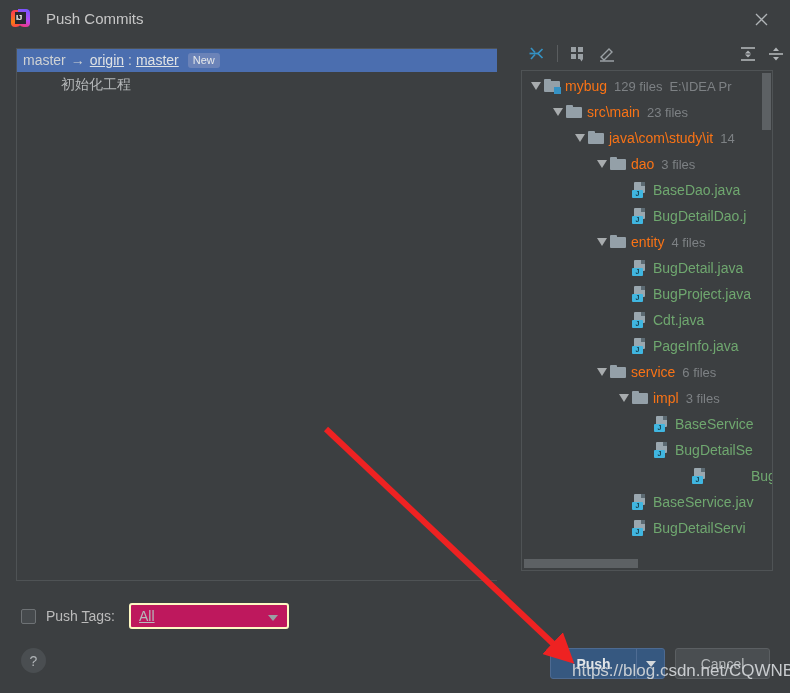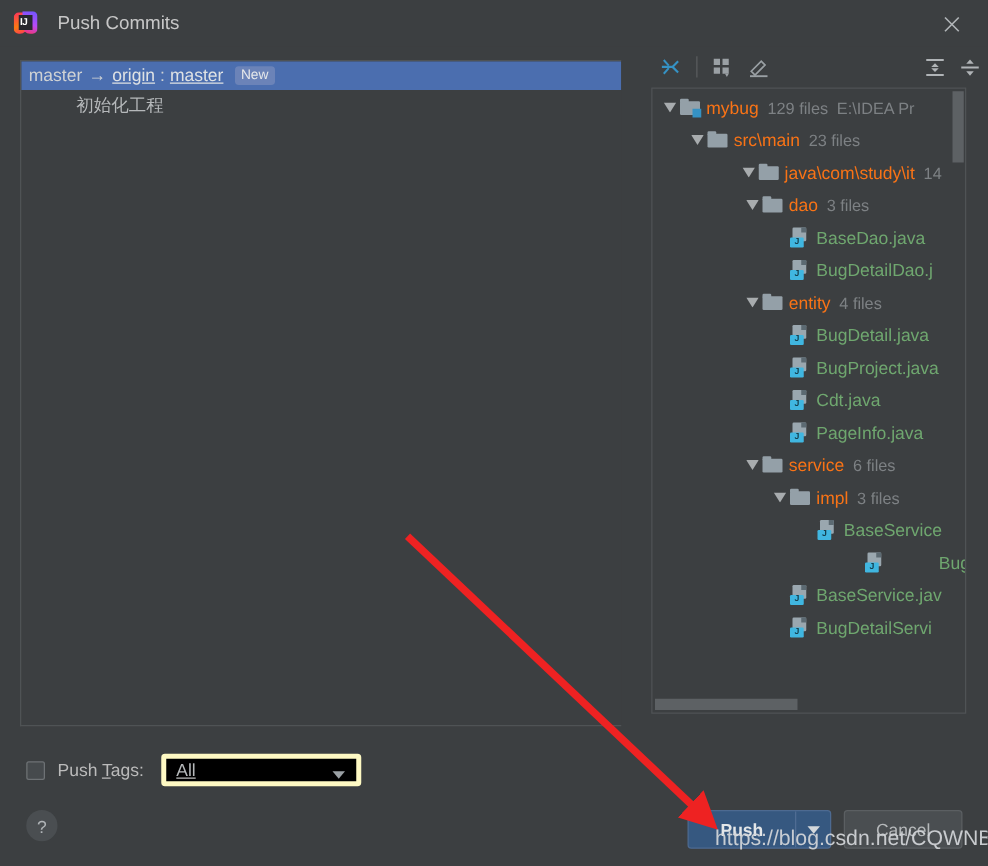--- a/index.html
+++ b/index.html
@@ -284,22 +284,22 @@
   .tags-label {
     margin-left: 10px;
     font-size: 14px;
     color: #bbbbbb;
   }
   .tags-label u { text-decoration: underline; }
   .combo {
     margin-left: 14px;
     width: 160px;
     height: 26px;
-    background: #000000;
-    border: 4px solid #fef9c3;
+    background: #be185d;
+    border: 2px solid #fef9c3;
     border-radius: 3px;
     display: flex;
     align-items: center;
     padding: 0 8px;
     cursor: pointer;
     position: relative;
     text-decoration: underline;
   }
   .combo-val { font-size: 14px; color: #b5b8ba; }
   .combo-arrow {
@@ -499,21 +499,21 @@
                 <path d="M0 0 H10 L5 8 Z" fill="#a8acae"></path>
               </svg>
             </span>
             <span class="folder-ico">
               <span class="tab"></span>
               <span class="body"></span>
             </span>
             <span class="node-name">src\main</span>
             <span class="node-count">23 files</span>
           </div>
-          <div class="tree-row" style="padding-left: 50px; justify-content: center;">
+          <div class="tree-row" style="padding-left: 50px;">
             <span class="tw">
               <svg width="10" height="8" viewBox="0 0 10 8">
                 <path d="M0 0 H10 L5 8 Z" fill="#a8acae"></path>
               </svg>
             </span>
             <span class="folder-ico">
               <span class="tab"></span>
               <span class="body"></span>
             </span>
             <span class="node-name">java\com\study\it</span>
@@ -626,20 +626,29 @@
             <span class="node-count">3 files</span>
           </div>
           <div class="tree-row" style="padding-left: 116px;">
             <span class="tw empty"></span>
             <span class="java-ico">
               <span class="page"></span>
               <span class="fold"></span>
               <span class="jbadge">J</span>
             </span>
             <span class="node-name java">BaseService</span>
+          </div>
+          <div class="tree-row" style="padding-left: 116px;">
+            <span class="tw empty"></span>
+            <span class="java-ico">
+              <span class="page"></span>
+              <span class="fold"></span>
+              <span class="jbadge">J</span>
+            </span>
+            <span class="node-name java">BugDetailSe</span>
           </div>
           <div class="tree-row" style="padding-left: 116px; gap: 38px;">
             <span class="tw empty"></span>
             <span class="java-ico">
               <span class="page"></span>
               <span class="fold"></span>
               <span class="jbadge">J</span>
             </span>
             <span class="node-name java">BugProjectS</span>
           </div>

